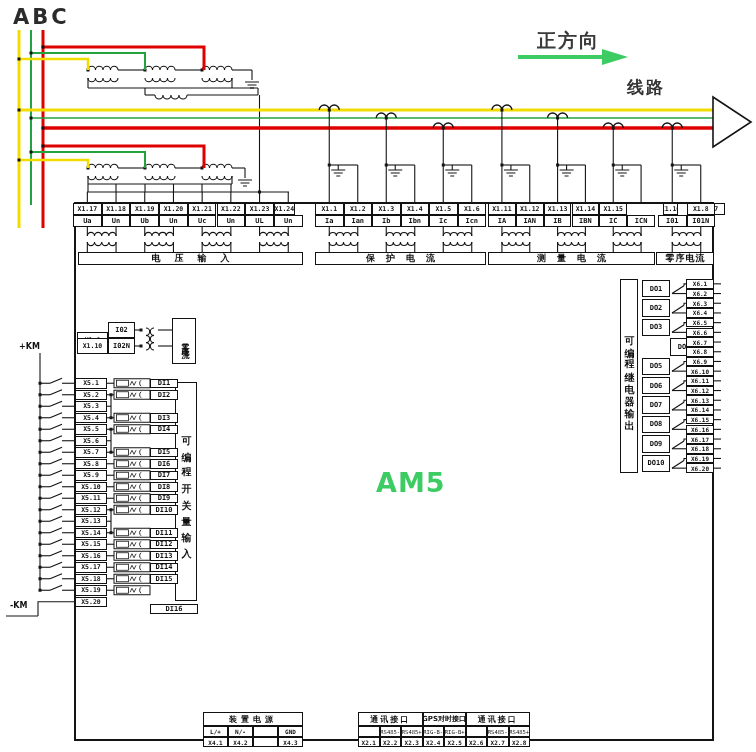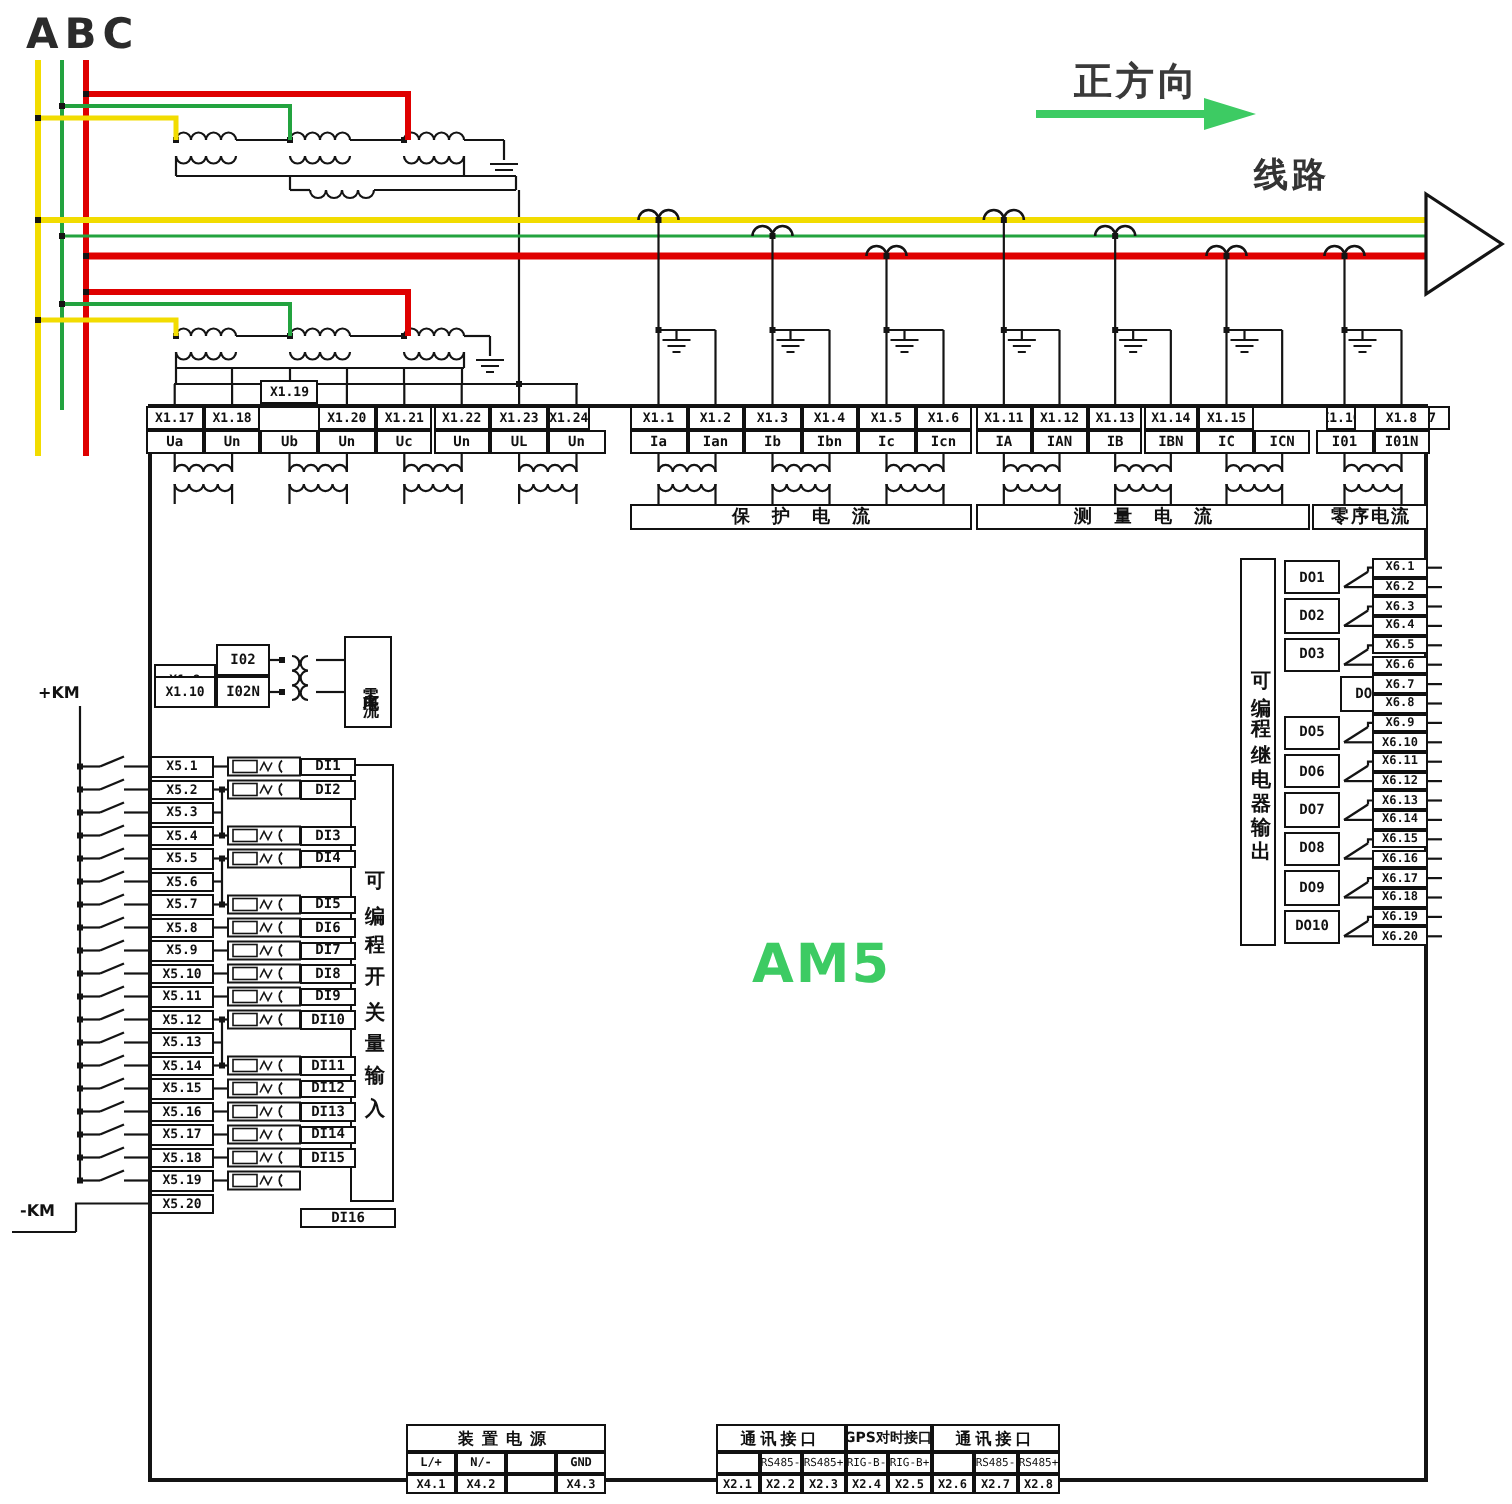--- a/index.html
+++ b/index.html
@@ -466,41 +466,42 @@
   </svg>
 
   <div class="toplabel" style="left:627px;top:76px;font-size:17px;color:#333;letter-spacing:2px;">线路</div>
 
   <div style="position:absolute;left:376px;top:467px;font-size:27px;letter-spacing:1px;
               color:#3dcb63;font-weight:bold;">AM5</div>
 
   <div style="position:absolute;left:19px;top:342px;font-size:8px;font-weight:bold;">+KM</div>
   <div style="position:absolute;left:10px;top:601px;font-size:8px;font-weight:bold;">-KM</div>
 
+  <div class="cell flabel" style="left:78px;top:252px;width:225px;height:13px;">电压输入</div>
   <div class="cell flabel" style="left:315px;top:252px;width:171px;height:13px;letter-spacing:11px;padding-left:11px;">保护电流</div>
   <div class="cell flabel" style="left:488px;top:252px;width:167px;height:13px;letter-spacing:11px;padding-left:11px;">测量电流</div>
   <div class="cell flabel" style="left:656px;top:252px;width:58px;height:13px;letter-spacing:1px;padding-left:1px;">零序电流</div>
 
   <div class="vlabel" style="left:172px;top:318px;width:24px;height:46px;font-size:8px;letter-spacing:2px;">零序电流</div>
   <div class="vlabel" style="left:175px;top:382px;width:22px;height:219px;letter-spacing:16px;">可编程开关量输入</div>
   <div class="vlabel" style="left:620px;top:279px;width:18px;height:194px;letter-spacing:12px;">可编程继电器输出</div>
 
   <div class="cell" style="left:203px;top:712px;width:100px;height:14px;font-size:8px;font-weight:bold;
               letter-spacing:4px;font-family:'DejaVu Sans',sans-serif;">装置电源</div>
   <div class="cell" style="left:358px;top:712px;width:64.5px;height:14px;font-size:8px;font-weight:bold;
               letter-spacing:2px;font-family:'DejaVu Sans',sans-serif;">通讯接口</div>
   <div class="cell" style="left:422.5px;top:712px;width:43px;height:14px;font-size:7px;font-weight:bold;
               font-family:'DejaVu Sans',sans-serif;">GPS对时接口</div>
   <div class="cell" style="left:465.5px;top:712px;width:64.5px;height:14px;font-size:8px;font-weight:bold;
               letter-spacing:2px;font-family:'DejaVu Sans',sans-serif;">通讯接口</div>
 <div class="cell tid" style="left: 73px; top: 203px; width: 28.7px; height: 12px;">X1.17</div>
     <div class="cell tsig" style="left: 73px; top: 215px; width: 28.7px; height: 12px;">Ua</div>
     <div class="cell tid" style="left: 101.7px; top: 203px; width: 28.7px; height: 12px;">X1.18</div>
     <div class="cell tsig" style="left: 101.7px; top: 215px; width: 28.7px; height: 12px;">Un</div>
-    <div class="cell tid" style="left: 130.4px; top: 190px; width: 28.7px; height: 12px;">X1.19</div>
+    <div class="cell tid" style="left: 130.4px; top: 203px; width: 28.7px; height: 12px;">X1.19</div>
     <div class="cell tsig" style="left: 130.4px; top: 215px; width: 28.7px; height: 12px;">Ub</div>
     <div class="cell tid" style="left: 159.1px; top: 203px; width: 28.7px; height: 12px;">X1.20</div>
     <div class="cell tsig" style="left: 159.1px; top: 215px; width: 28.7px; height: 12px;">Un</div>
     <div class="cell tid" style="left: 187.8px; top: 203px; width: 28.7px; height: 12px;">X1.21</div>
     <div class="cell tsig" style="left: 187.8px; top: 215px; width: 28.7px; height: 12px;">Uc</div>
     <div class="cell tid" style="left: 216.5px; top: 203px; width: 28.7px; height: 12px;">X1.22</div>
     <div class="cell tsig" style="left: 216.5px; top: 215px; width: 28.7px; height: 12px;">Un</div>
     <div class="cell tid" style="left: 245.2px; top: 203px; width: 28.7px; height: 12px;">X1.23</div>
     <div class="cell tsig" style="left: 245.2px; top: 215px; width: 28.7px; height: 12px;">UL</div>
     <div class="cell tid" style="left: 273.9px; top: 203px; width: 21px; height: 12px;">X1.24</div>

